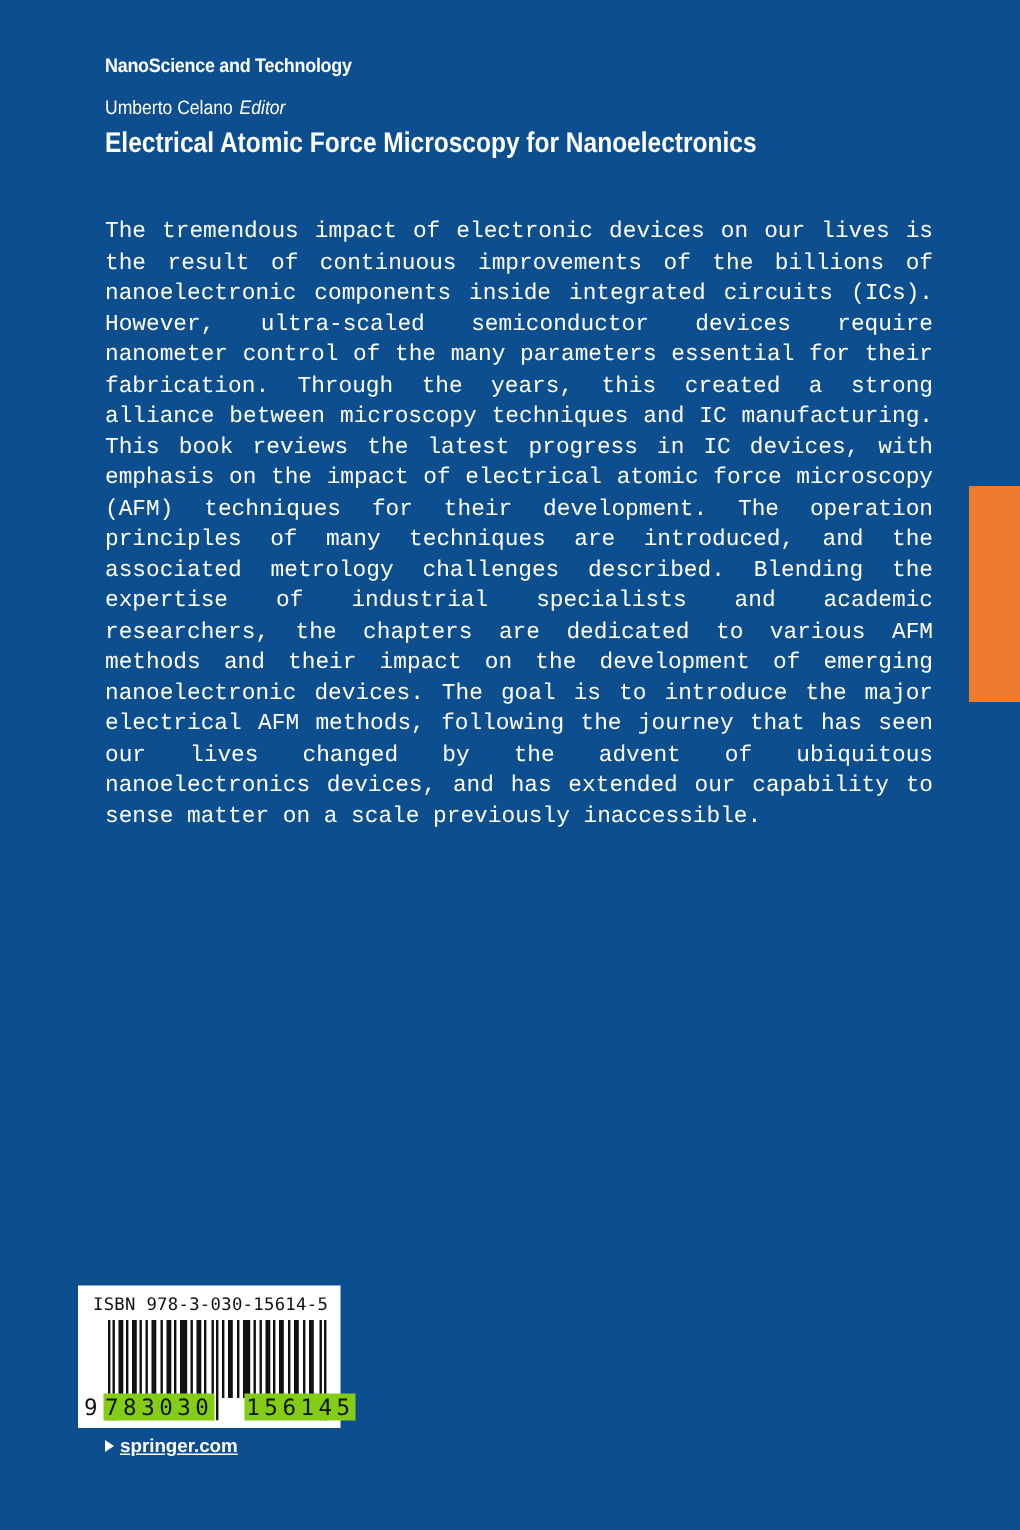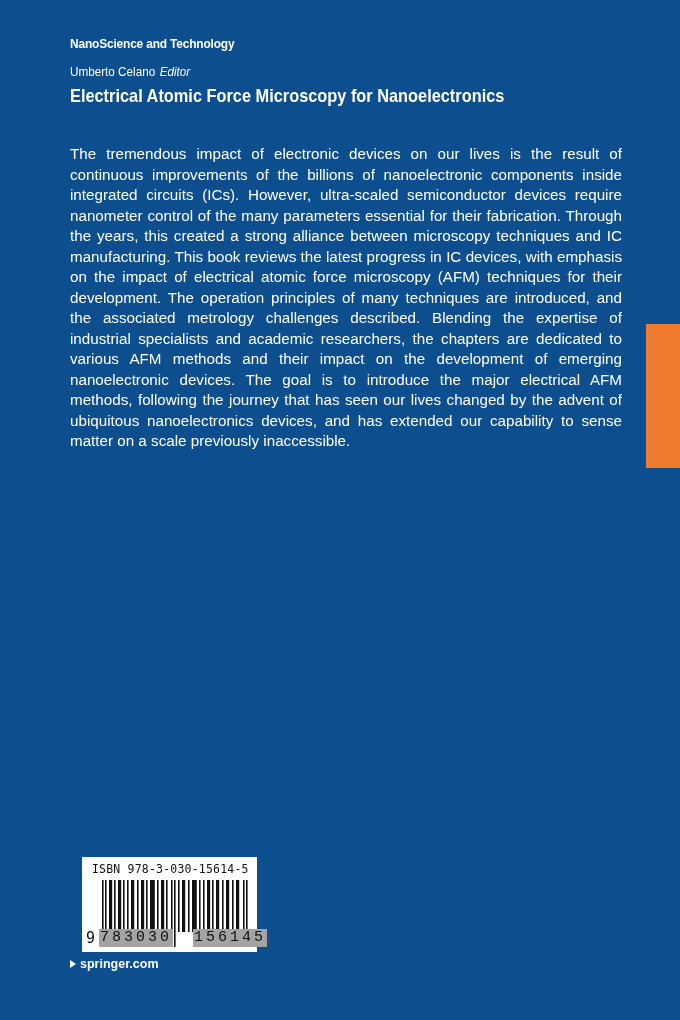--- a/index.html
+++ b/index.html
@@ -21,53 +21,53 @@
   }
   .editor-line .role { font-style:italic; margin-left:5px; }
   .title {
     position:absolute; left:70px; top:85px;
     font-family:"Liberation Sans", sans-serif; font-weight:bold;
     font-size:19px; color:#fff; white-space:nowrap;
     transform:scaleX(0.86); transform-origin:left top;
   }
   .blurb {
     position:absolute; left:70px; top:144px; width:552px;
-    font-family:Liberation Sans, sans-serif; font-size:15.2px; line-height:20.5px;
+    font-family:Liberation Mono, monospace; font-size:15.2px; line-height:20.5px;
     color:#fff; text-align:justify; margin:0;
   }
   .tab {
     position:absolute; left:646px; top:324px; width:34px; height:144px;
     background:#f07a2e;
   }
   .barcode-box {
-    position:absolute; left:82px; top:857px; width:175px; height:95px;
+    position:absolute; left:52px; top:857px; width:175px; height:95px;
     background:#ffffff; box-sizing:border-box;
   }
   .isbn-text {
     position:absolute; left:10px; top:5px;
     font-family:"DejaVu Sans Mono", monospace; font-size:11.5px; color:#111;
     letter-spacing:0.2px; white-space:nowrap;
   }
   .bars {
     position:absolute; left:20px; top:23px; width:148px; height:67px;
   }
   .bars svg { display:block; }
   .digits {
     position:absolute; left:4px; top:72px; width:168px;
     font-family:"DejaVu Sans Mono", monospace; font-size:15px; color:#111;
     display:flex; white-space:nowrap;
   }
   .digits .lead { width:16px; }
-  .digits .grp { background:#a3a3a3; padding:0 1px; letter-spacing:3px;font-family:Liberation Mono, monospace; }
+  .digits .grp { background:#84cc16; padding:0 1px; letter-spacing:3px; }
   .digits .g1 { margin-left:4px; }
   .digits .g2 { margin-left:20px; }
   .springer {
     position:absolute; left:70px; top:957px;
     font-family:"Liberation Sans", sans-serif; font-weight:bold; font-size:12.5px;
-    color:#fff; display:flex; align-items:center;
+    color:#fff; display:flex; align-items:center;text-decoration:underline;
   }
   .springer .arrow {
     width:0; height:0; border-left:6px solid #fff;
     border-top:4.5px solid transparent; border-bottom:4.5px solid transparent;
     margin-right:4px;
   }
 </style>
 </head>
 <body>
 

